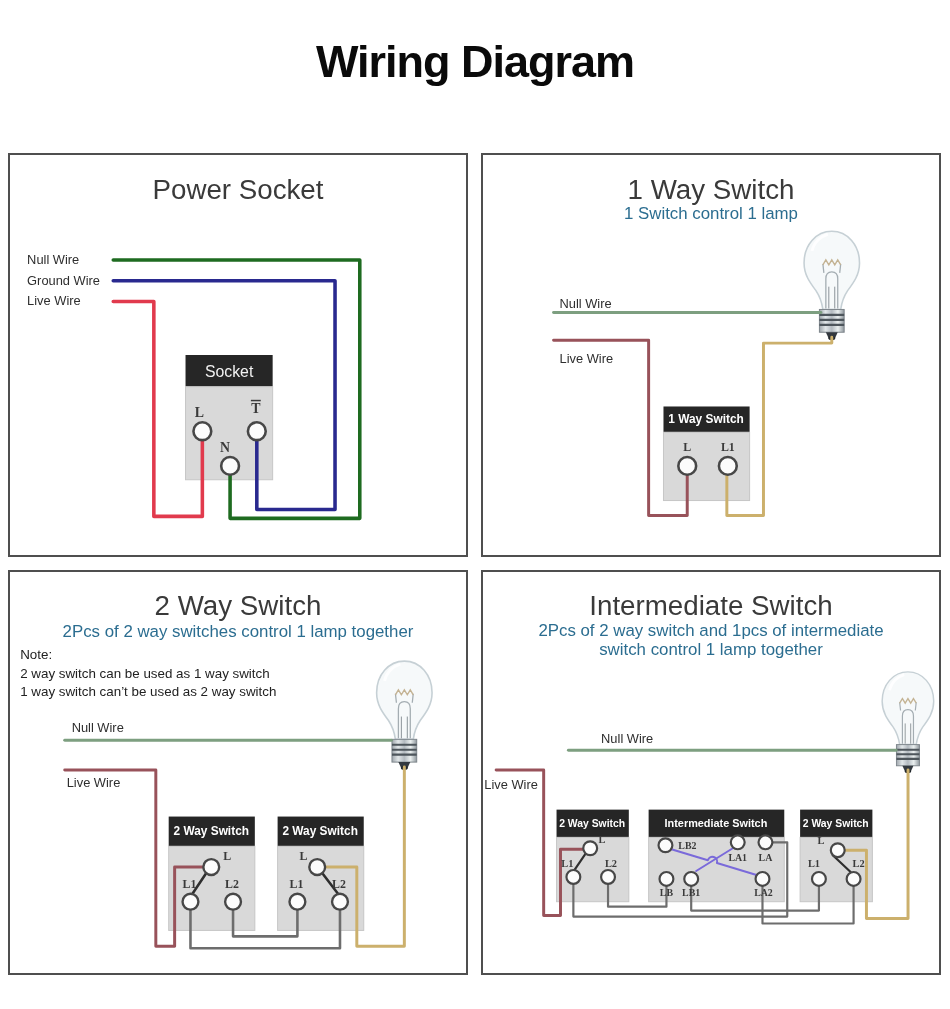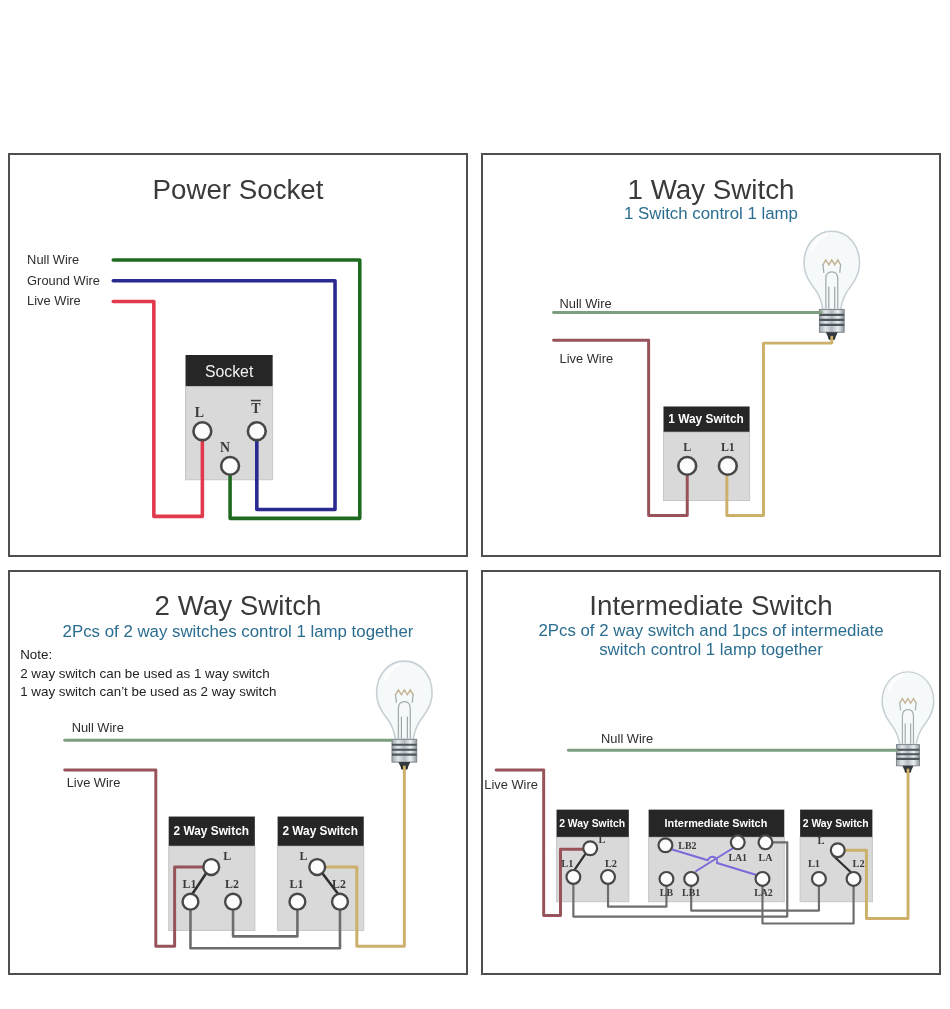--- a/index.html
+++ b/index.html
@@ -31,20 +31,21 @@
   .cw26{stroke-width:2.6;} .cw24{stroke-width:2.4;} .cw22{stroke-width:2.2;}
   .wire{fill:none;stroke-linejoin:round;stroke-linecap:round;}
   .w36{stroke-width:3.6;} .w30{stroke-width:3;} .w26{stroke-width:2.6;} .w22{stroke-width:2.2;} .w20{stroke-width:2;}
   .lever{stroke-linecap:round;}
 </style>
 </head>
 <body>
 
 <div class="page">
 
+  <h1 class="main-title">Wiring Diagram</h1>
 
   <svg width="0" height="0" style="position:absolute" aria-hidden="true">
     <defs>
       <linearGradient id="metal" x1="0" y1="0" x2="1" y2="0">
         <stop offset="0" stop-color="#9fa6ac"></stop>
           <stop offset="0.25" stop-color="#e2e7e9"></stop>
         <stop offset="0.5" stop-color="#b3bac0"></stop>
           <stop offset="0.75" stop-color="#eaefef"></stop>
         <stop offset="1" stop-color="#8f979d"></stop>
       </linearGradient>

